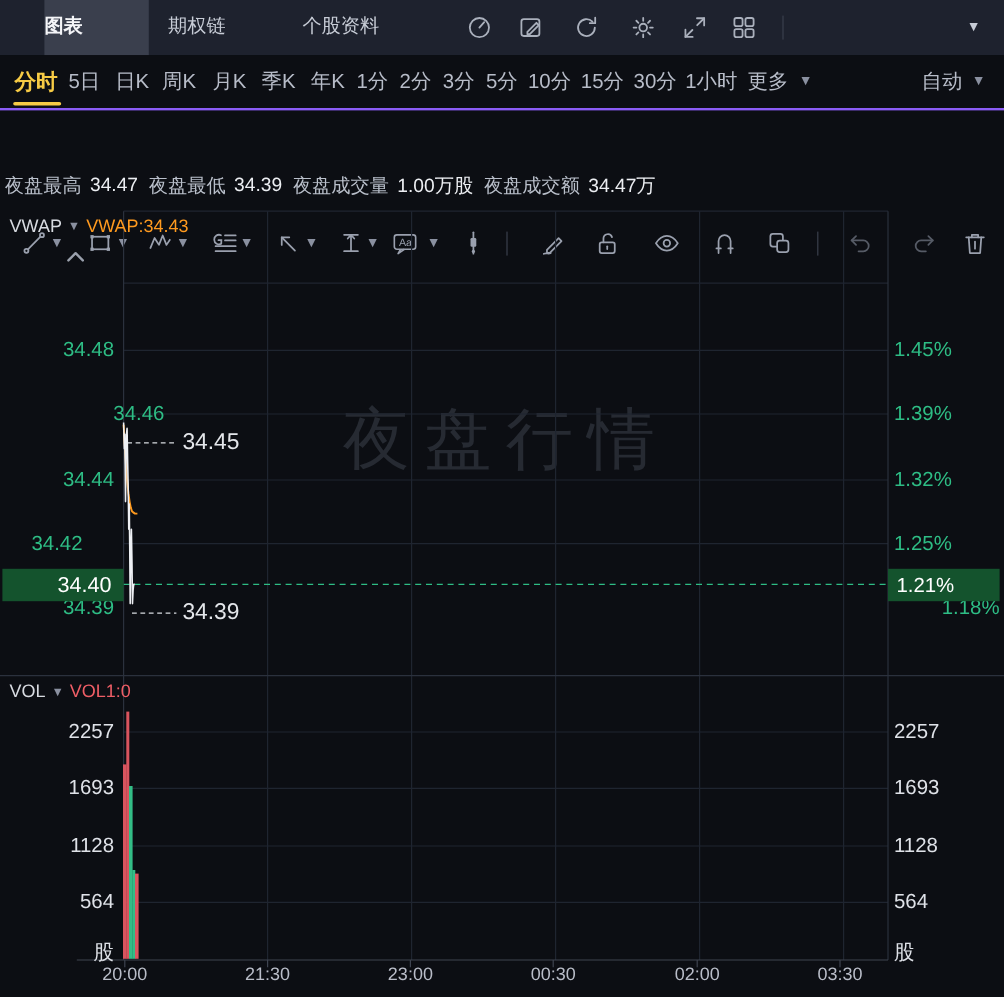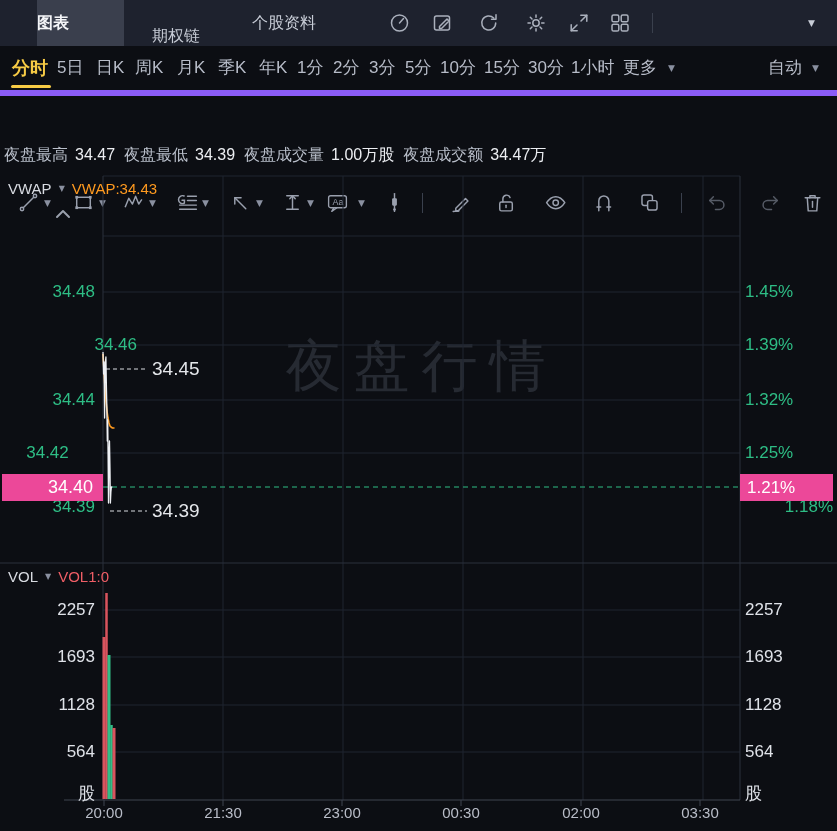--- a/index.html
+++ b/index.html
@@ -8,21 +8,21 @@
   
   #topbar{position:absolute;left:0;top:0;width:837px;height:46px;background:#1e222e;}
   .tab{position:absolute;top:0;height:46px;line-height:46px;text-align:left;font-size:16px;color:#c7ccd6;cursor:default;}
   .tab.active{background:#3a3f4d;color:#f4f5f8;font-weight:bold;}
   .tb-icon{position:absolute;top:11px;width:24px;height:24px;color:#aab0bc;}
   .tb-icon svg{display:block;}
   .vdiv{position:absolute;width:1px;background:#3a404d;}
   #layout-label{position:absolute;top:0;height:46px;line-height:46px;font-size:16px;color:#c7ccd6;}
   .caret{color:#8a90a0;font-size:9px;font-family:"DejaVu Sans",sans-serif;}
   
-  #tfbar{position:absolute;left:0;top:46px;width:837px;height:44px;background:#0c0e13;border-bottom:6px solid #8b5cf6;}
+  #tfbar{position:absolute;left:0;top:46px;width:837px;height:44px;background:#0c0e13;border-bottom:2px solid #8b5cf6;}
   .tf{position:absolute;top:0;height:44px;line-height:44px;font-size:17px;color:#b7bcc8;cursor:default;}
   .tf.active{color:#f7cb45;font-weight:bold;font-size:18px;}
   #tf-underline{position:absolute;left:11px;top:39px;width:40px;height:3px;background:#f7cb45;border-radius:2px;}
   
   #toolbar{position:absolute;left:0;top:90px;width:837px;height:46px;}
   .tool{position:absolute;top:101px;width:23px;height:23px;color:#9aa0ae;}
   .tool.dim{color:#565b66;}
   .tool-caret{position:absolute;top:108px;font-size:9px;color:#8a90a0;font-family:"DejaVu Sans",sans-serif;}
   
   #statusline{position:absolute;left:0;top:136px;width:837px;height:38px;display:flex;align-items:center;padding-left:4px;gap:9px;font-size:16px;}
@@ -33,34 +33,34 @@
   #chart-svg{position:absolute;left:0;top:0;z-index:1;}
   .legend{position:absolute;display:flex;align-items:center;gap:7px;font-size:15px;z-index:4;}
   .legend .name{color:#d8dbe1;}
   .legend .caret{font-size:8px;}
   .val-orange{color:#ff9a1f;}
   .val-red{color:#ef5e66;}
   #collapse-chevron{position:absolute;left:52px;top:206px;width:22px;height:16px;color:#9aa0ac;z-index:4;}
   .axis-label{position:absolute;height:20px;line-height:20px;font-size:17px;z-index:3;}
   .axis-green{color:#2ebd85;}
   .axis-white{color:#dfe2e8;}
-  .price-box{position:absolute;height:27px;background:#ec4899;color:#ffffff;z-index:5;display:flex;align-items:center;}
+  .price-box{position:absolute;height:27px;background:#14532d;color:#ffffff;z-index:5;display:flex;align-items:center;}
   #price-box-left{left:2px;top:474px;width:101px;justify-content:flex-end;padding-right:10px;font-size:18px;box-sizing:border-box;}
   #price-box-right{left:740px;top:474px;width:93px;padding-left:7px;font-size:17px;box-sizing:border-box;}
   .annot{position:absolute;font-size:19px;color:#e4e6ea;z-index:3;height:24px;line-height:24px;}
   .time-label{position:absolute;top:804px;width:64px;text-align:center;font-size:15px;color:#b9bdc8;z-index:3;}
 </style>
 </head>
 <body>
 
 <div id="app">
 
   <div id="topbar">
     <div class="tab active" style="left:37px;width:87px;">图表</div>
-    <div class="tab" style="left:152px;width:96px;margin-top:13px;">期权链</div>
+    <div class="tab" style="left:140px;width:96px;">期权链</div>
     <div class="tab" style="left:252px;width:110px;">个股资料</div>
 
     <span class="tb-icon" style="left:388px;">
       <svg width="24" height="24" viewBox="0 0 24 24" fill="none" stroke="currentColor" stroke-width="1.5" stroke-linecap="round">
           <circle cx="11.5" cy="12" r="8"></circle>
           <line x1="11.5" y1="12" x2="15.5" y2="7.5"></line>
         </svg>
     </span>
     <span class="tb-icon" style="left:431px;">
       <svg width="24" height="24" viewBox="0 0 24 24" fill="none" stroke="currentColor" stroke-width="1.5" stroke-linecap="round" stroke-linejoin="round">

